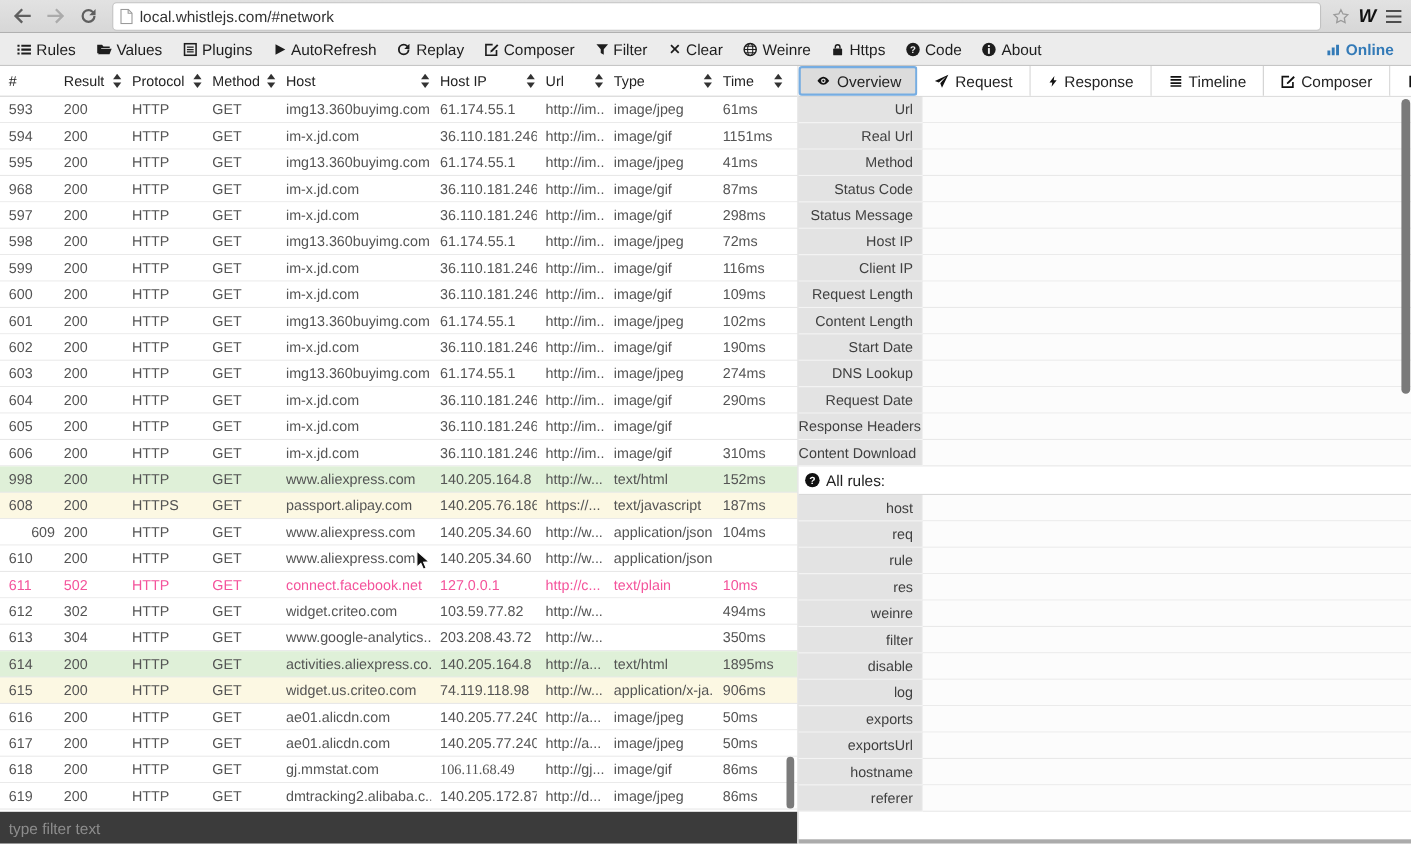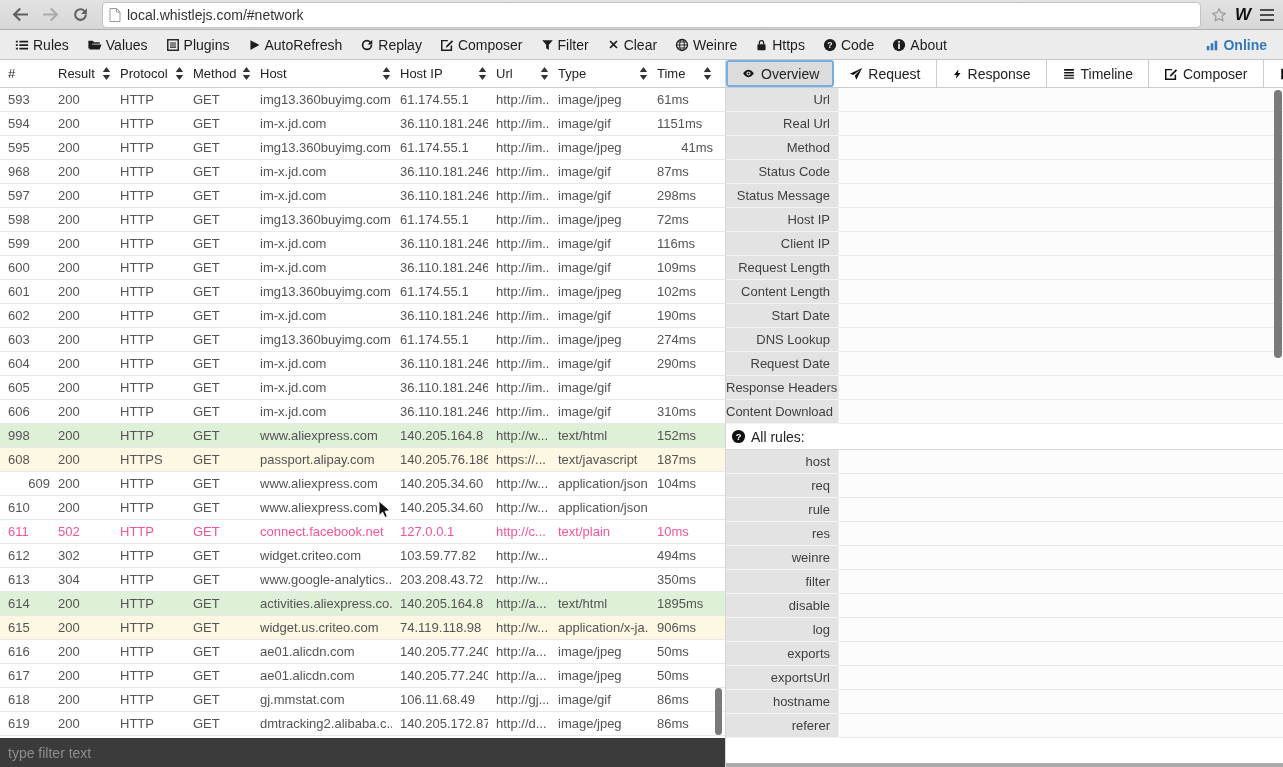--- a/index.html
+++ b/index.html
@@ -309,21 +309,21 @@
         </div>
         <div class="tr">
           <div class="td" style="width: 50px;">595</div>
           <div class="td" style="width: 62px;">200</div>
           <div class="td" style="width: 73px;">HTTP</div>
           <div class="td" style="width: 67px;">GET</div>
           <div class="td" style="width: 140px;">img13.360buyimg.com</div>
           <div class="td" style="width: 96px;">61.174.55.1</div>
           <div class="td" style="width: 62px;">http://im..</div>
           <div class="td" style="width: 99px;">image/jpeg</div>
-          <div class="td" style="width: 64px; text-align: right;">41ms</div>
+          <div class="td" style="width: 64px;">41ms</div>
         </div>
         <div class="tr">
           <div class="td" style="width: 50px;">968</div>
           <div class="td" style="width: 62px;">200</div>
           <div class="td" style="width: 73px;">HTTP</div>
           <div class="td" style="width: 67px;">GET</div>
           <div class="td" style="width: 140px;">im-x.jd.com</div>
           <div class="td" style="width: 96px;">36.110.181.246</div>
           <div class="td" style="width: 62px;">http://im..</div>
           <div class="td" style="width: 99px;">image/gif</div>
@@ -559,21 +559,21 @@
           <div class="td" style="width: 62px;">http://a...</div>
           <div class="td" style="width: 99px;">image/jpeg</div>
           <div class="td" style="width: 64px;">50ms</div>
         </div>
         <div class="tr">
           <div class="td" style="width: 50px;">618</div>
           <div class="td" style="width: 62px;">200</div>
           <div class="td" style="width: 73px;">HTTP</div>
           <div class="td" style="width: 67px;">GET</div>
           <div class="td" style="width: 140px;">gj.mmstat.com</div>
-          <div class="td" style="width: 96px;">106.11.68.49</div>
+          <div class="td" style="width: 96px; font-family: Liberation Serif, serif;">106.11.68.49</div>
           <div class="td" style="width: 62px;">http://gj...</div>
           <div class="td" style="width: 99px;">image/gif</div>
           <div class="td" style="width: 64px;">86ms</div>
         </div>
         <div class="tr">
           <div class="td" style="width: 50px;">619</div>
           <div class="td" style="width: 62px;">200</div>
           <div class="td" style="width: 73px;">HTTP</div>
           <div class="td" style="width: 67px;">GET</div>
           <div class="td" style="width: 140px;">dmtracking2.alibaba.c...</div>

